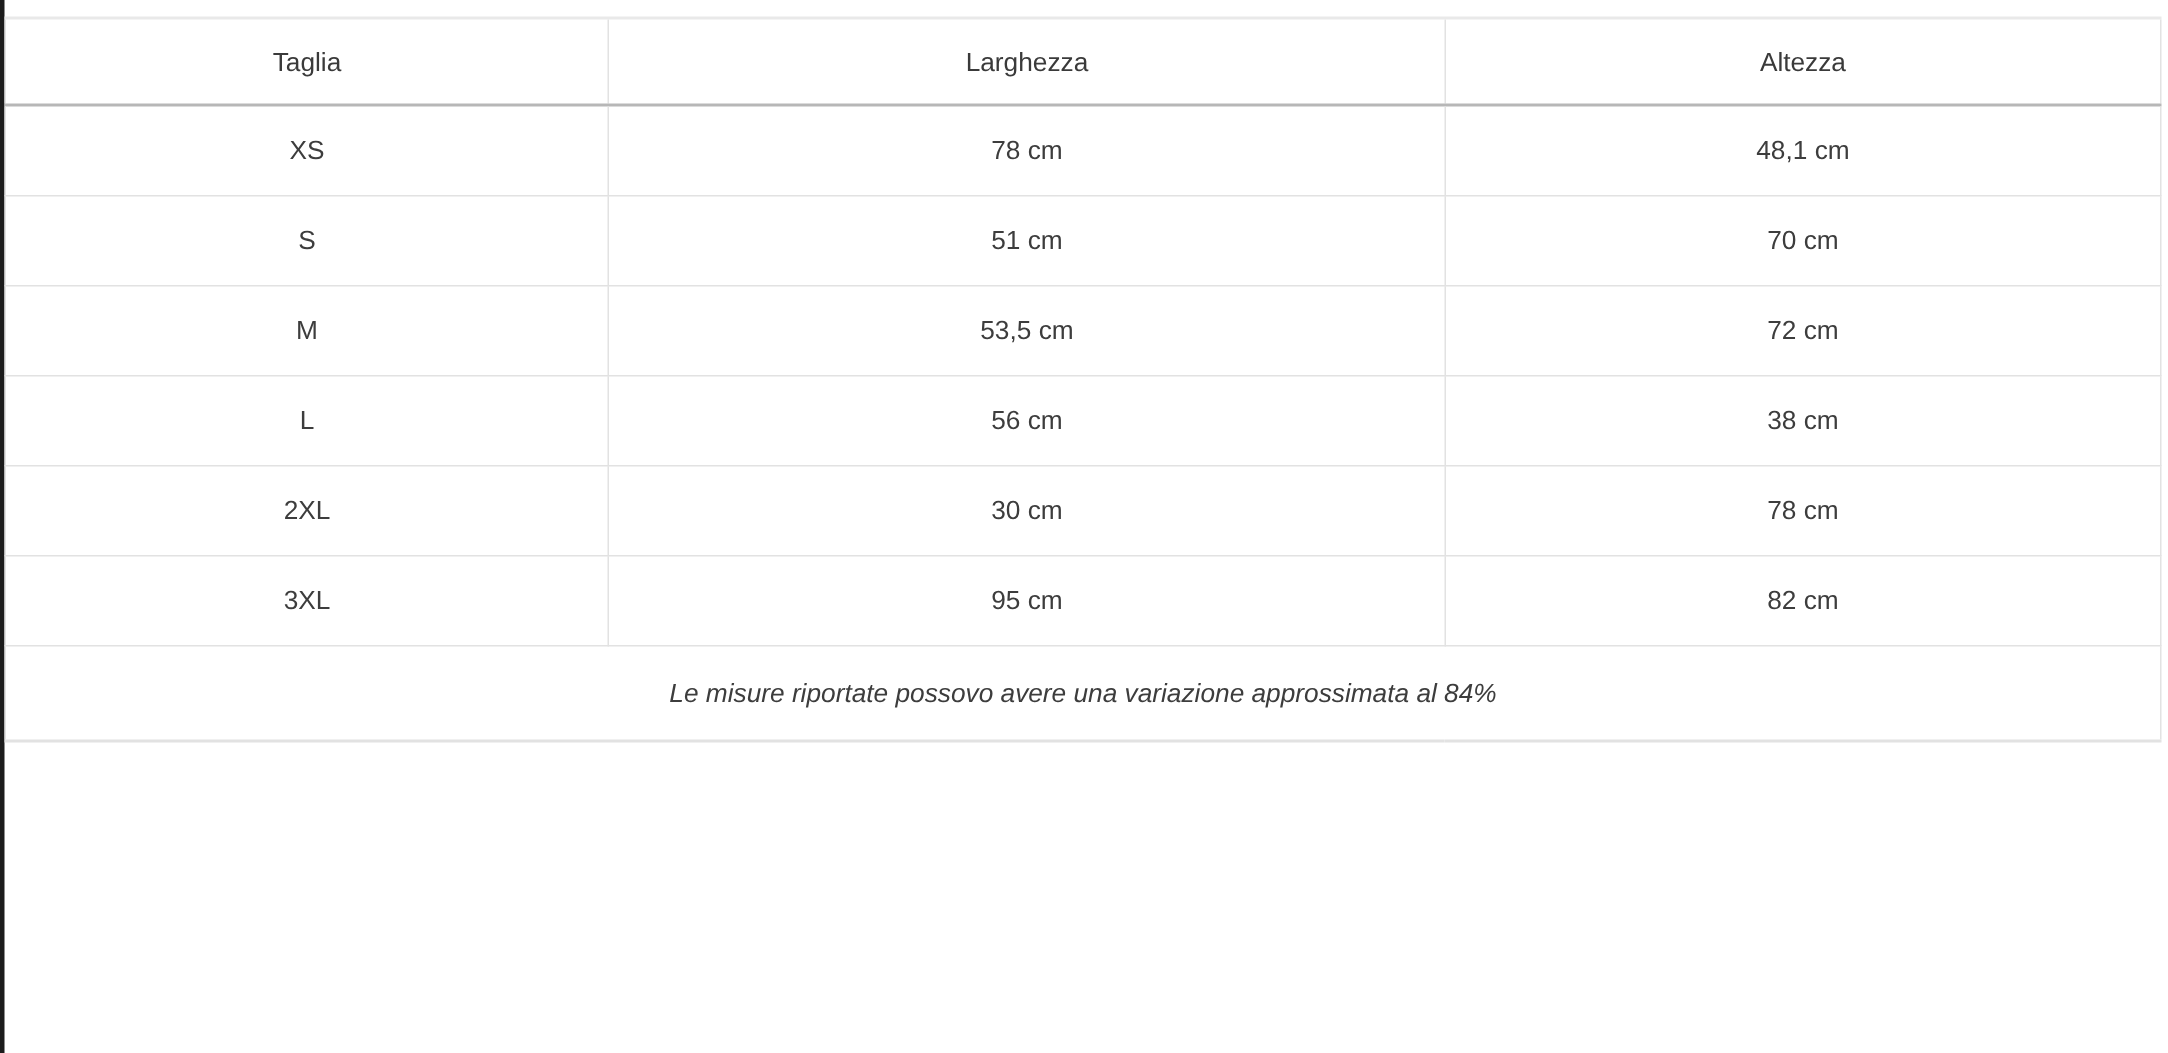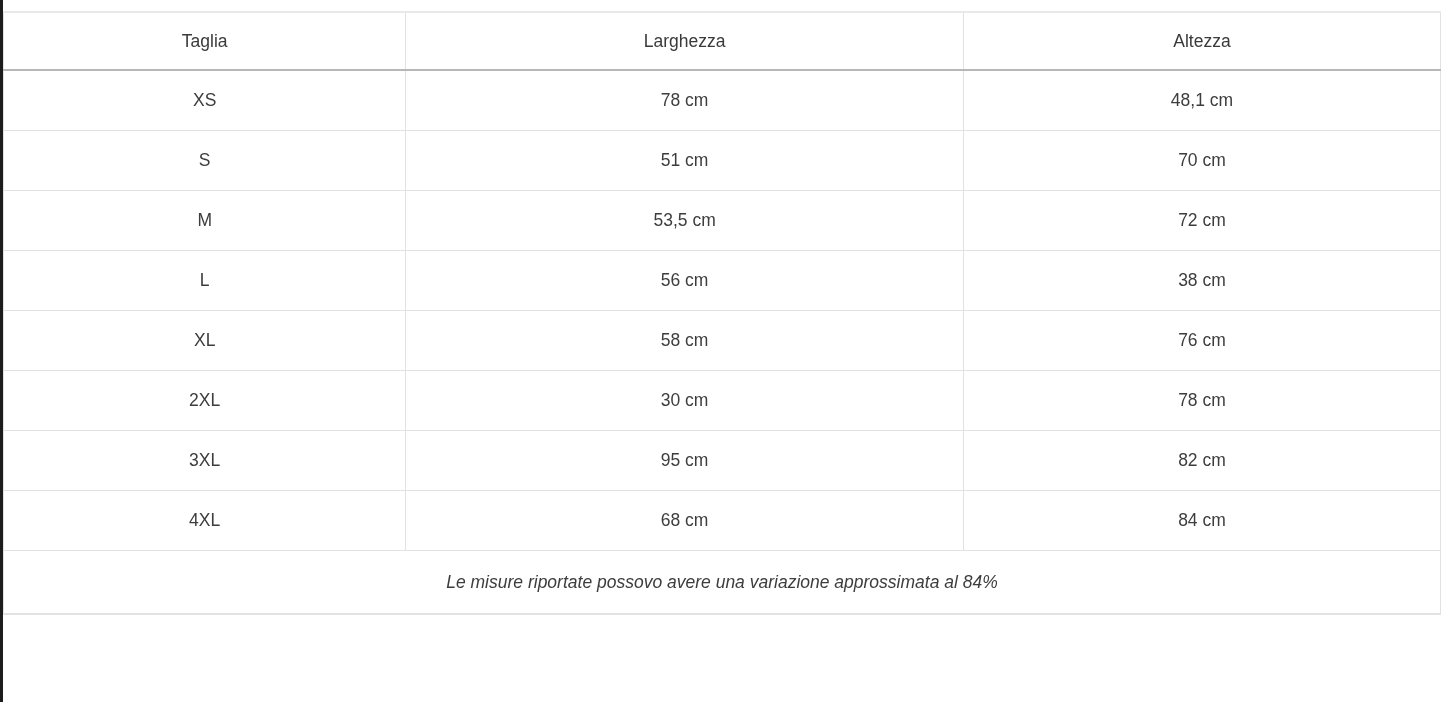--- a/index.html
+++ b/index.html
@@ -93,38 +93,28 @@
       <td>M</td>
       <td>53,5 cm</td>
       <td>72 cm</td>
     </tr>
     <tr>
       <td>L</td>
       <td>56 cm</td>
       <td>38 cm</td>
     </tr>
     <tr>
-      <td>XL</td>
-      <td>58 cm</td>
-      <td>76 cm</td>
-    </tr>
-    <tr>
       <td>2XL</td>
       <td>30 cm</td>
       <td>78 cm</td>
     </tr>
     <tr>
       <td>3XL</td>
       <td>95 cm</td>
       <td>82 cm</td>
-    </tr>
-    <tr>
-      <td>4XL</td>
-      <td>68 cm</td>
-      <td>84 cm</td>
     </tr>
   </tbody>
   <tfoot>
     <tr>
       <td class="footnote" colspan="3">Le misure riportate possovo avere una variazione approssimata al 84%</td>
     </tr>
   </tfoot>
 </table>
 
 </body></html>

